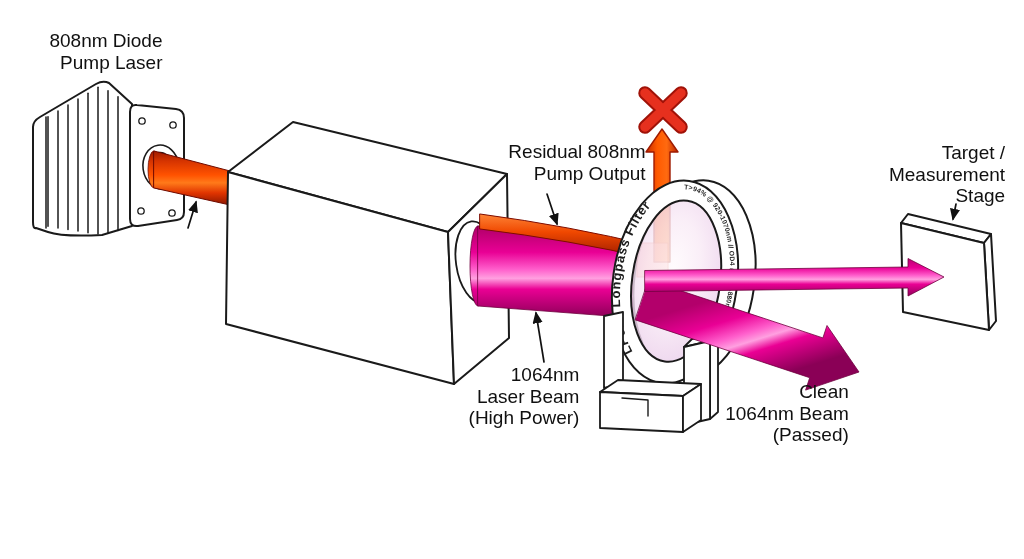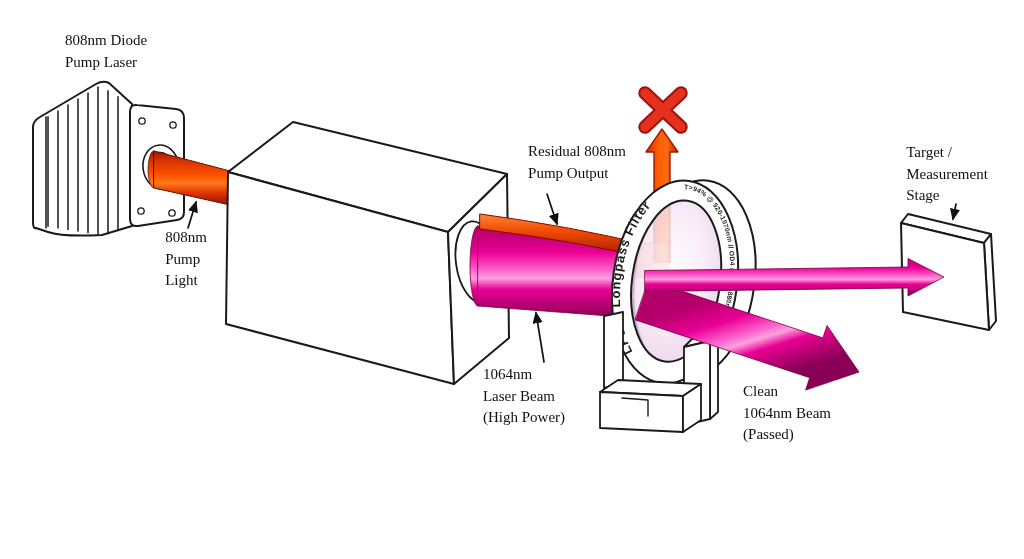--- a/index.html
+++ b/index.html
@@ -3,22 +3,22 @@
 <meta charset="utf-8">
 <style>
   html,body { margin:0; padding:0; background:#ffffff; }
   .stage {
     position:relative; width:1024px; height:559px; background:#ffffff;
     font-family:"Liberation Sans", sans-serif; overflow:hidden;
   }
   .stage svg { position:absolute; left:0; top:0; }
   .label {
     position:absolute; transform:translateX(-50%);
-    text-align:left; white-space:pre-line;
-    font-size:15px; line-height:21.5px; color:#101010;font-family:Liberation Serif, serif;
+    text-align:right; white-space:pre-line;
+    font-size:19px; line-height:21.5px; color:#101010;
   }
   svg * { stroke-linejoin:round; stroke-linecap:round; }
   .ring-title { font-size:13px; letter-spacing:0.8px; fill:#1d1d1d; font-weight:600; }
   .ring-spec  { font-size:6.8px; letter-spacing:0.2px; fill:#2a2a2a; font-weight:600; }
 </style>
 </head>
 <body>
 
 <div class="stage">
 
@@ -170,23 +170,20 @@
   <g stroke="#111" stroke-width="1.7" fill="none">
     <line x1="188" y1="228" x2="196" y2="202" marker-end="url(#ah)"></line>
     <line x1="547" y1="194" x2="557" y2="224" marker-end="url(#ah)"></line>
     <line x1="544" y1="362" x2="536" y2="313" marker-end="url(#ah)"></line>
     <line x1="956" y1="204" x2="953" y2="219" marker-end="url(#ah)"></line>
   </g>
 </svg>
 
 <div class="label" style="left:106px; top:30px;">808nm Diode
 Pump Laser</div>
-<div class="label" style="left:186px; top:227px;">808nm
-Pump
-Light</div>
 <div class="label" style="left:577px; top:141px;">Residual 808nm
 Pump Output</div>
 <div class="label" style="left:524px; top:364px;">1064nm
 Laser Beam
 (High Power)</div>
 <div class="label" style="left:787px; top:381px;">Clean
 1064nm Beam
 (Passed)</div>
 <div class="label" style="left:947px; top:142px;">Target /
 Measurement

